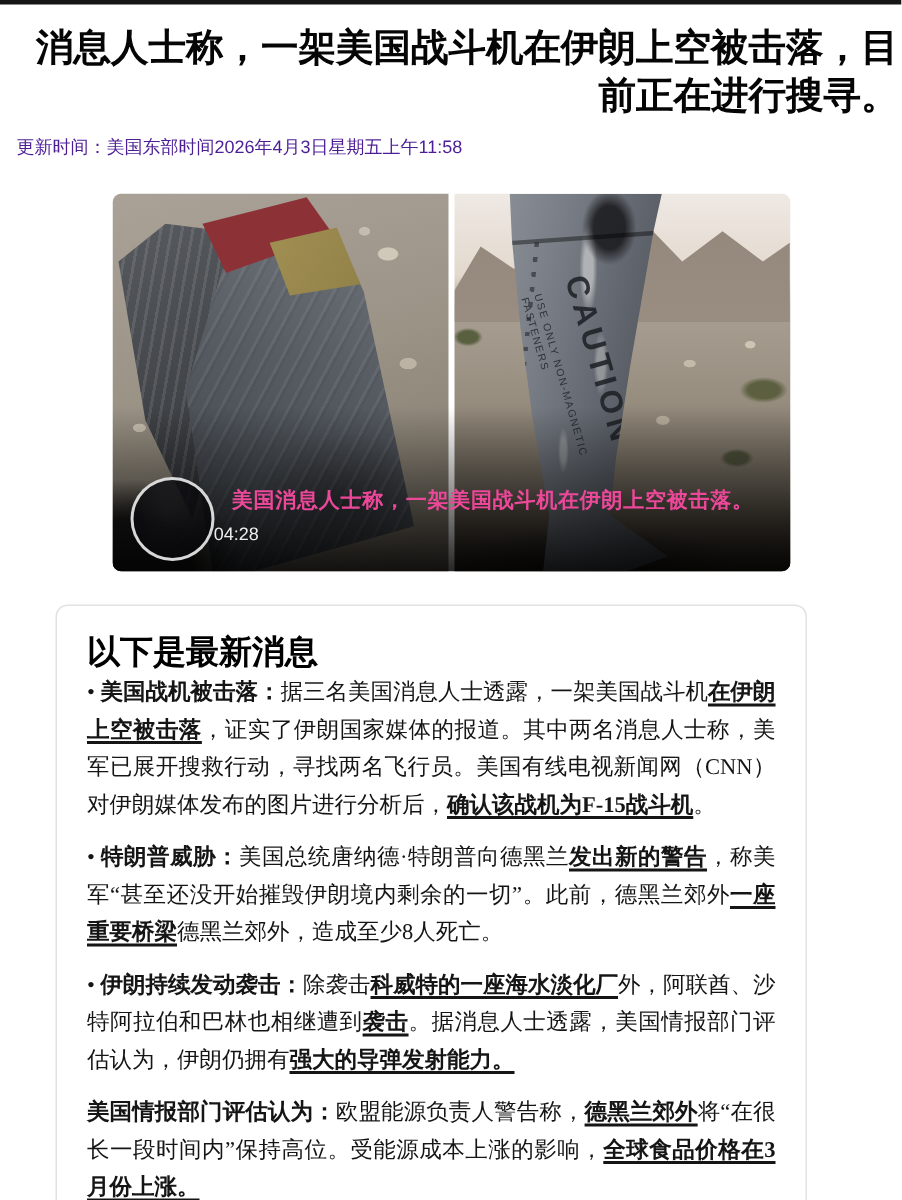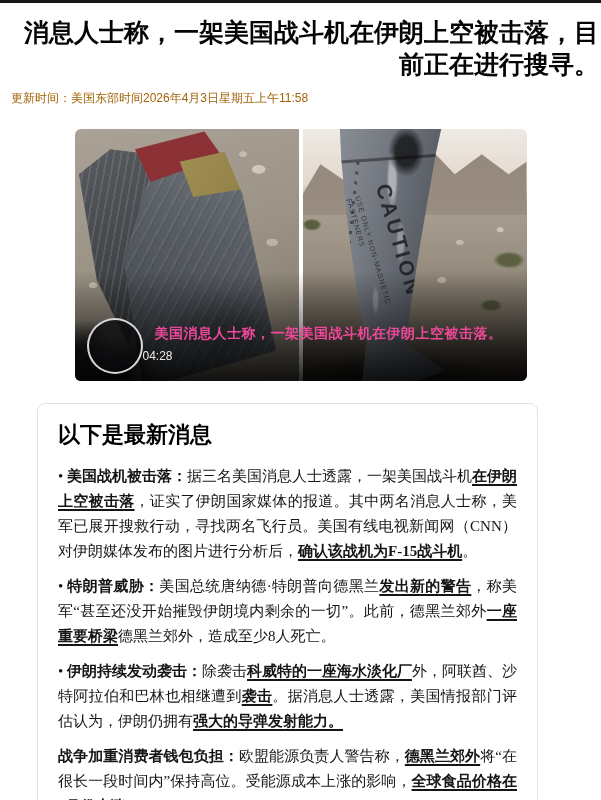--- a/index.html
+++ b/index.html
@@ -4,21 +4,21 @@
 <style>
   * { margin:0; padding:0; box-sizing:border-box; }
   html,body { width:601px; height:800px; background:#fff; overflow:hidden;
               font-family:"Liberation Sans","DejaVu Sans",sans-serif; }
 
   .top-bar { width:601px; height:3px; background:#161616; }
 
   .headline { margin:13px 0 0 11px; width:588px; font-size:25px; font-weight:700;
               line-height:32px; color:#050505; letter-spacing:0;text-align:right; }
 
-  .updated { margin:10px 0 0 11px; font-size:12px; color:#a16207; }
+  .updated { margin:10px 0 0 11px; font-size:12px; color:#4c1d95; }
 
   
   .figure { position:relative; width:452px; height:252px; margin:22px auto 0;
             border-radius:6px; overflow:hidden; background:#fff; }
   .photos { display:flex; width:100%; height:100%; gap:4px; }
   .photo { position:relative; width:224px; height:252px; overflow:hidden; }
 
   
   .photo-left {
     background-image:
@@ -95,21 +95,21 @@
   .play-circle { position:absolute; left:12px; bottom:7px; width:56px; height:56px;
     border-radius:50%; border:2px solid rgba(238,238,238,0.9);
     background:radial-gradient(circle at 40% 40%, rgba(20,20,24,0.75), rgba(4,4,6,0.88)); cursor:pointer; }
   .caption { position:absolute; left:80px; bottom:38px; width:360px; color:#ec4899;
     font-size:14px; font-weight:700; letter-spacing:0.5px; }
   .duration { position:absolute; left:68px; bottom:18px; color:rgba(255,255,255,0.92); font-size:12px; }
 
   
   .latest-box { width:501px; margin:22px 0 0 37px; border:1px solid #e2e2e2;
     border-radius:8px; background:#fff; padding:16px 20px 22px; }
-  .latest-heading { font-size:22px; font-weight:700; color:#000; margin-bottom:14px;
+  .latest-heading { font-size:22px; font-weight:700; color:#000; 
     font-family:"Liberation Sans","DejaVu Sans",sans-serif; }
   .news-item { font-family:"Liberation Serif","DejaVu Serif",serif; font-size:15px;
     line-height:25px; color:#151515; text-align:justify; margin-bottom:10px; }
   .news-item:last-child { margin-bottom:0; }
   .news-item .b { font-weight:700; }
   .news-item a.lnk { color:inherit; font-weight:700; text-decoration:underline;
     text-decoration-thickness:1.5px; text-underline-offset:3px; }
 </style>
 </head>
 <body>
@@ -148,15 +148,15 @@
   <div class="caption">美国消息人士称，一架美国战斗机在伊朗上空被击落。</div>
   <div class="duration">04:28</div>
 </div>
 
 <div class="latest-box">
   <div class="latest-heading">以下是最新消息</div>
   <div id="latest-list">
       <p class="news-item"><span>• </span><span class="b">美国战机被击落：</span><span>据三名美国消息人士透露，一架美国战斗机</span><a class="b lnk" href="#">在伊朗上空被击落</a><span>，证实了伊朗国家媒体的报道。其中两名消息人士称，美军已展开搜救行动，寻找两名飞行员。美国有线电视新闻网（CNN）对伊朗媒体发布的图片进行分析后，</span><a class="b lnk" href="#">确认该战机为F-15战斗机</a><span>。</span></p>
       <p class="news-item"><span>• </span><span class="b">特朗普威胁：</span><span>美国总统唐纳德·特朗普向德黑兰</span><a class="b lnk" href="#">发出新的警告</a><span>，称美军“甚至还没开始摧毁伊朗境内剩余的一切”。此前，德黑兰郊外</span><a class="b lnk" href="#">一座重要桥梁</a><span>德黑兰郊外，造成至少8人死亡。</span></p>
       <p class="news-item"><span>• </span><span class="b">伊朗持续发动袭击：</span><span>除袭击</span><a class="b lnk" href="#">科威特的一座海水淡化厂</a><span>外，阿联酋、沙特阿拉伯和巴林也相继遭到</span><a class="b lnk" href="#">袭击</a><span>。据消息人士透露，美国情报部门评估认为，伊朗仍拥有</span><a class="b lnk" href="#">强大的导弹发射能力。</a></p>
-      <p class="news-item"><span class="b">战争加重消费者钱包负担：</span><span>欧盟能源负责人警告称，</span><a class="b lnk" href="#">德黑兰郊外</a><span>将“在很长一段时间内”保持高位。受能源成本上涨的影响，</span><a class="b lnk" href="#">全球食品价格在3月份上涨。</a></p>
+      <p class="news-item"><span class="b">美国情报部门评估认为：</span><span>欧盟能源负责人警告称，</span><a class="b lnk" href="#">德黑兰郊外</a><span>将“在很长一段时间内”保持高位。受能源成本上涨的影响，</span><a class="b lnk" href="#">全球食品价格在3月份上涨。</a></p>
     </div>
 </div>
 
 </body></html>

